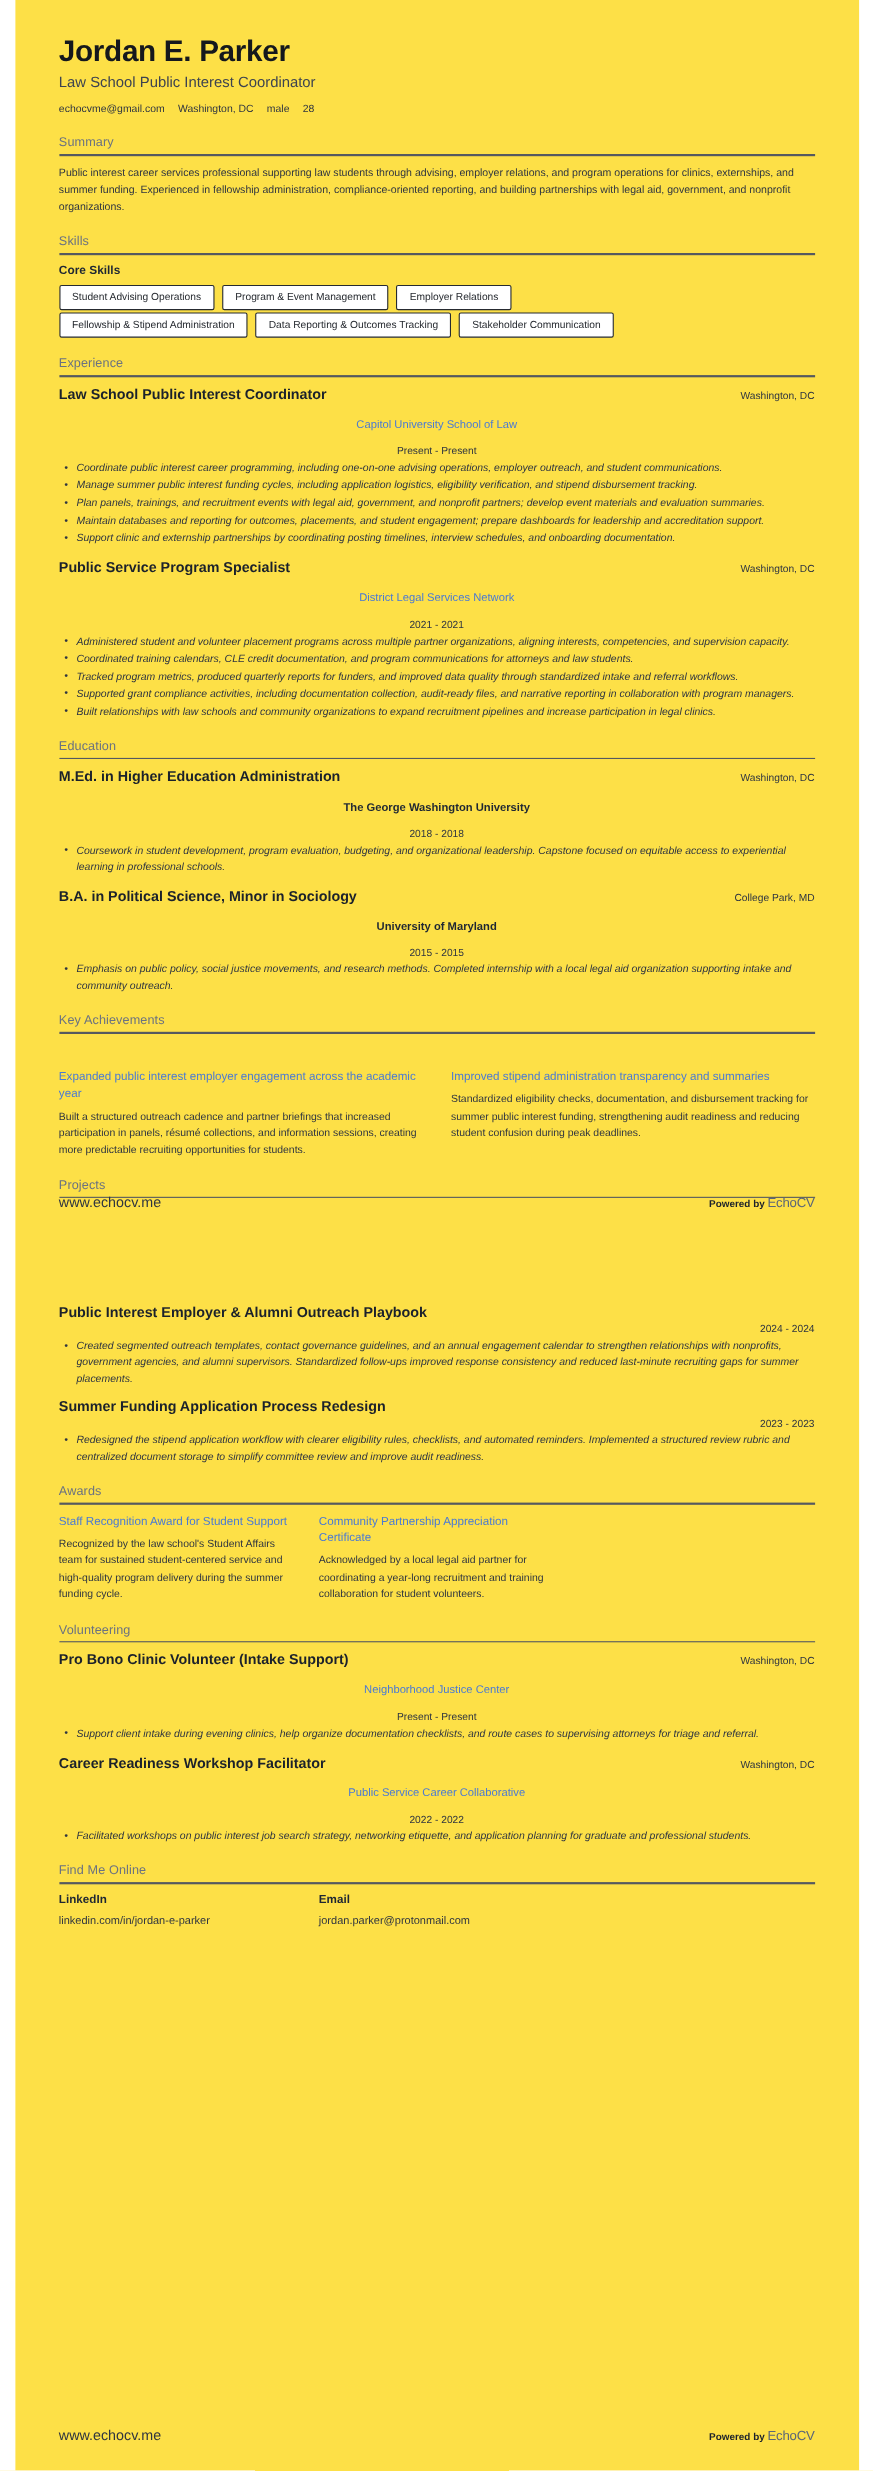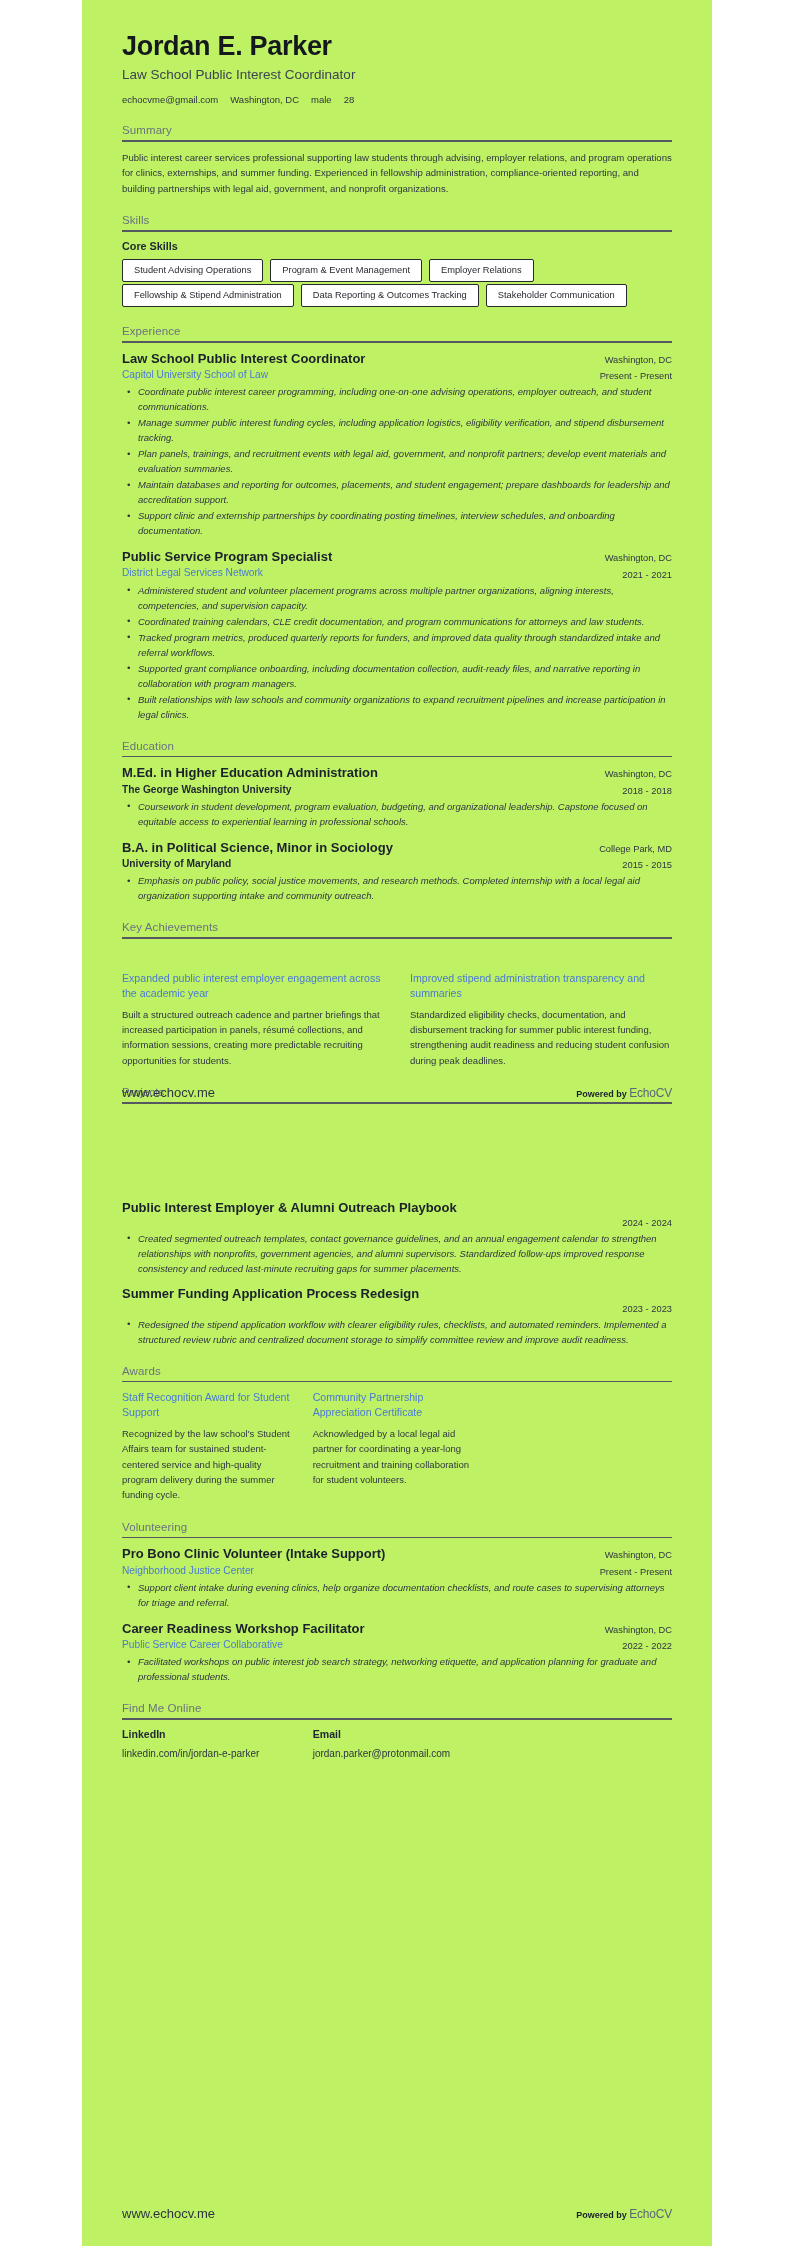--- a/index.html
+++ b/index.html
@@ -6,24 +6,24 @@
     margin: 0;
     padding: 0;
     background: #ffffff;
   }
   body {
     font-family: "Liberation Sans", sans-serif;
     color: #2a2f3a;
     -webkit-font-smoothing: antialiased;
   }
   .page {
-    width: 630px;
+    width: 767px;
     min-height: 2246px;
     margin: 0 auto;
-    background: #bef264;
+    background: #fde047;
     position: relative;
     box-sizing: border-box;
   }
   .sheet {
     padding: 0 40px;
     box-sizing: border-box;
   }
 
   
   .header { padding-top: 30px; }
@@ -118,23 +118,24 @@
   }
   .entry-loc {
     font-size: 9.3px;
     color: #2f3540;
     white-space: nowrap;
     text-align: right;
   }
   .entry-sub {
     display: flex;
     justify-content: space-between;
-    align-items: flex-end;
+    align-items: center;
     gap: 12px;
-    margin-top: 1px;
+    margin-top: 13px;
+    flex-direction: column;
   }
   .entry-org {
     font-size: 10.2px;
     color: #4a7ad4;
     line-height: 1.3;
   }
   .entry-org.plain { color: #1f2733; font-weight: bold; }
   .entry-date {
     font-size: 9.3px;
     color: #2f3540;
@@ -328,21 +329,21 @@
           <div class="entry-loc">Washington, DC</div>
         </div>
         <div class="entry-sub">
           <div class="entry-org">District Legal Services Network</div>
           <div class="entry-date">2021  -  2021</div>
         </div>
         <ul class="bullets">
           <li>Administered student and volunteer placement programs across multiple partner organizations, aligning interests, competencies, and supervision capacity.</li>
           <li>Coordinated training calendars, CLE credit documentation, and program communications for attorneys and law students.</li>
           <li>Tracked program metrics, produced quarterly reports for funders, and improved data quality through standardized intake and referral workflows.</li>
-          <li>Supported grant compliance onboarding, including documentation collection, audit-ready files, and narrative reporting in collaboration with program managers.</li>
+          <li>Supported grant compliance activities, including documentation collection, audit-ready files, and narrative reporting in collaboration with program managers.</li>
           <li>Built relationships with law schools and community organizations to expand recruitment pipelines and increase participation in legal clinics.</li>
         </ul>
       </div>
     </div>
 
     <div class="section">
       <div class="section-title">Education</div>
       <div class="section-rule"></div>
 
       <div class="entry">

